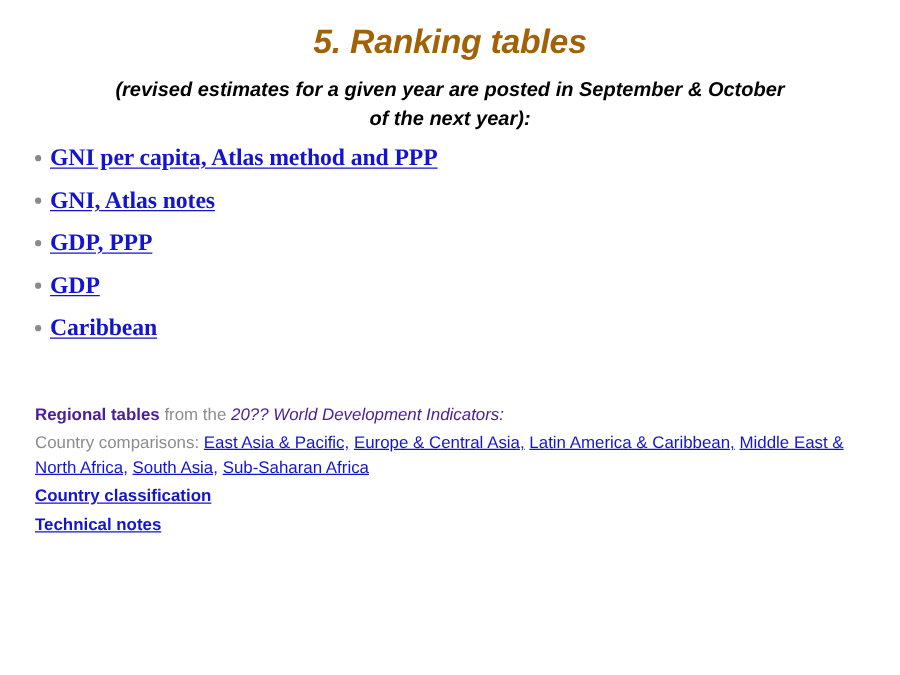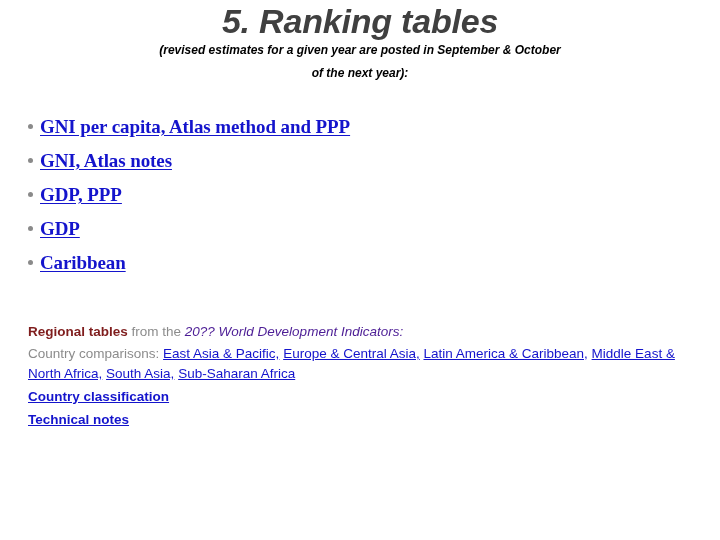--- a/index.html
+++ b/index.html
@@ -25,31 +25,31 @@
 
   
   .title-block {
     position: absolute;
     left: 36px;
     top: 4px;
     width: 648px;
     text-align: center;
   }
   .slide-title {
-    font-size: 34px;
+    font-size: 27px;
     font-weight: bold;
     font-style: italic;
-    color: #404040;
+    color: #a16207;
     line-height: 34px;
     letter-spacing: -0.2px;
-    margin: 0;
+    margin: 12px;
     white-space: nowrap;
   }
   .slide-subtitle {
-    font-size: 12px;
+    font-size: 16px;
     font-weight: bold;
     font-style: italic;
     color: #000000;
     line-height: 21px;
     margin: 2px 0 0 0;
   }
 
   
   .bullet-list {
     position: absolute;
@@ -93,21 +93,21 @@
     top: 322px;
     width: 648px;
     font-size: 13.5px;
     line-height: 20px;
     color: #8c8c8c;
   }
   .notes-line {
     white-space: normal;
   }
   .g          { color: #8c8c8c; }
-  .g-bold     { color: #7f1d1d; font-weight: bold; }
+  .g-bold     { color: #4c1d95; font-weight: bold; }
   .g-italic   { color: #4c1d95; font-style: italic; }
   .lnk {
     color: #1414cc;
     text-decoration: underline;
     text-underline-offset: 1px;
   }
   .lnk-bold {
     color: #1414cc;
     font-weight: bold;
     text-decoration: underline;

